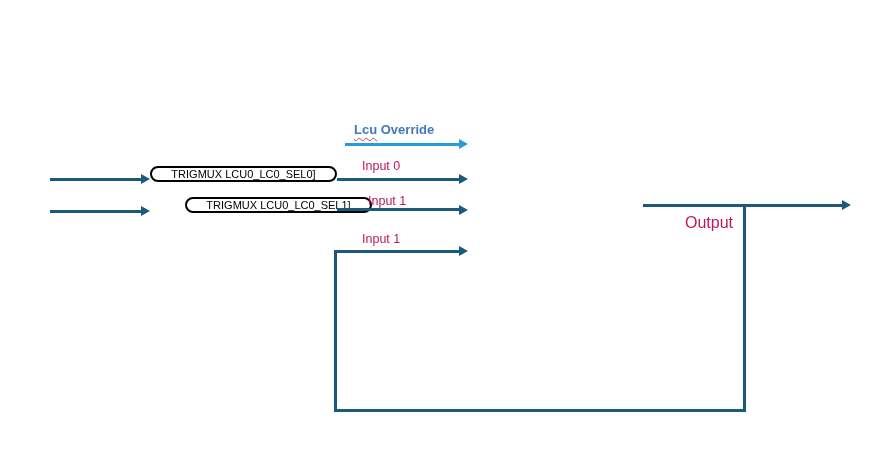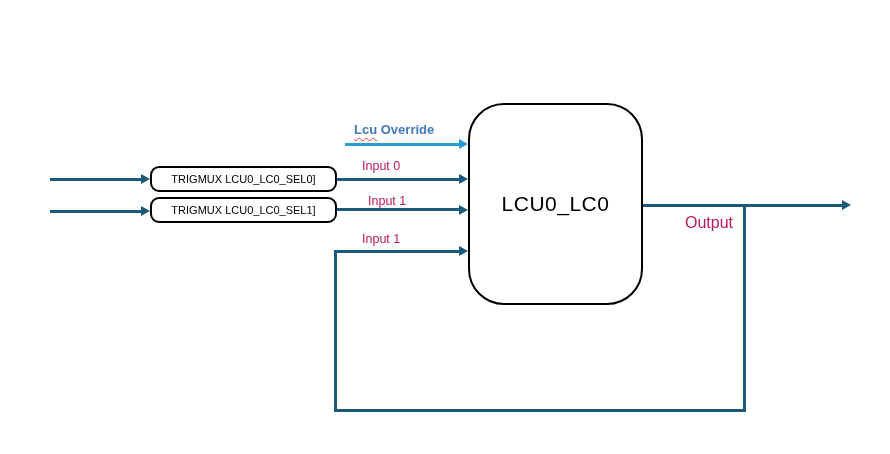--- a/index.html
+++ b/index.html
@@ -28,28 +28,28 @@
     justify-content: center;
     color: #000;
   }
   #main-block {
     left: 468px; top: 103px; width: 175px; height: 202px;
     border-radius: 36px;
     font-size: 21px;
     letter-spacing: 0.5px;
   }
   .mux {
-    left: 150px; width: 187px; height: 26px;
+    left: 150px; width: 187px; height: 16px;
     border-width: 2px;
     border-radius: 9px;
     font-size: 11px;
     white-space: nowrap;
   }
   #mux0 { top: 166px; }
-  #mux1 { top: 197px; }
+  #mux1 { top: 197px; margin-left: 35px; }
 
   .hline, .vline { position: absolute; background: var(--dark); }
   .hline { height: 3px; }
   .vline { width: 3px; }
   .light-line { background: var(--light); }
 
   .arrow-head {
     position: absolute;
     width: 0; height: 0;
     border-top: 5px solid transparent;
@@ -102,23 +102,20 @@
   #head-input0   { left: 459px; top: 174px; }
   #head-input1   { left: 459px; top: 204.5px; }
   #head-input2   { left: 459px; top: 246px; }
   #head-output   { left: 842px; top: 200px; }
 </style>
 </head>
 <body>
 
 <div id="canvas">
 
-  <div id="main-block" class="block">
-    <span>LCU0_LC0</span>
-  </div>
 
   <div id="mux0" class="block mux">
     <span>TRIGMUX LCU0_LC0_SEL0]</span>
   </div>
   <div id="mux1" class="block mux">
     <span>TRIGMUX LCU0_LC0_SEL1]</span>
   </div>
 
   <div id="lcu-override-label" class="sig-label"><span class="misspelled">Lcu</span> <span>Override</span></div>
   <div id="input0-label" class="sig-label">Input 0</div>

